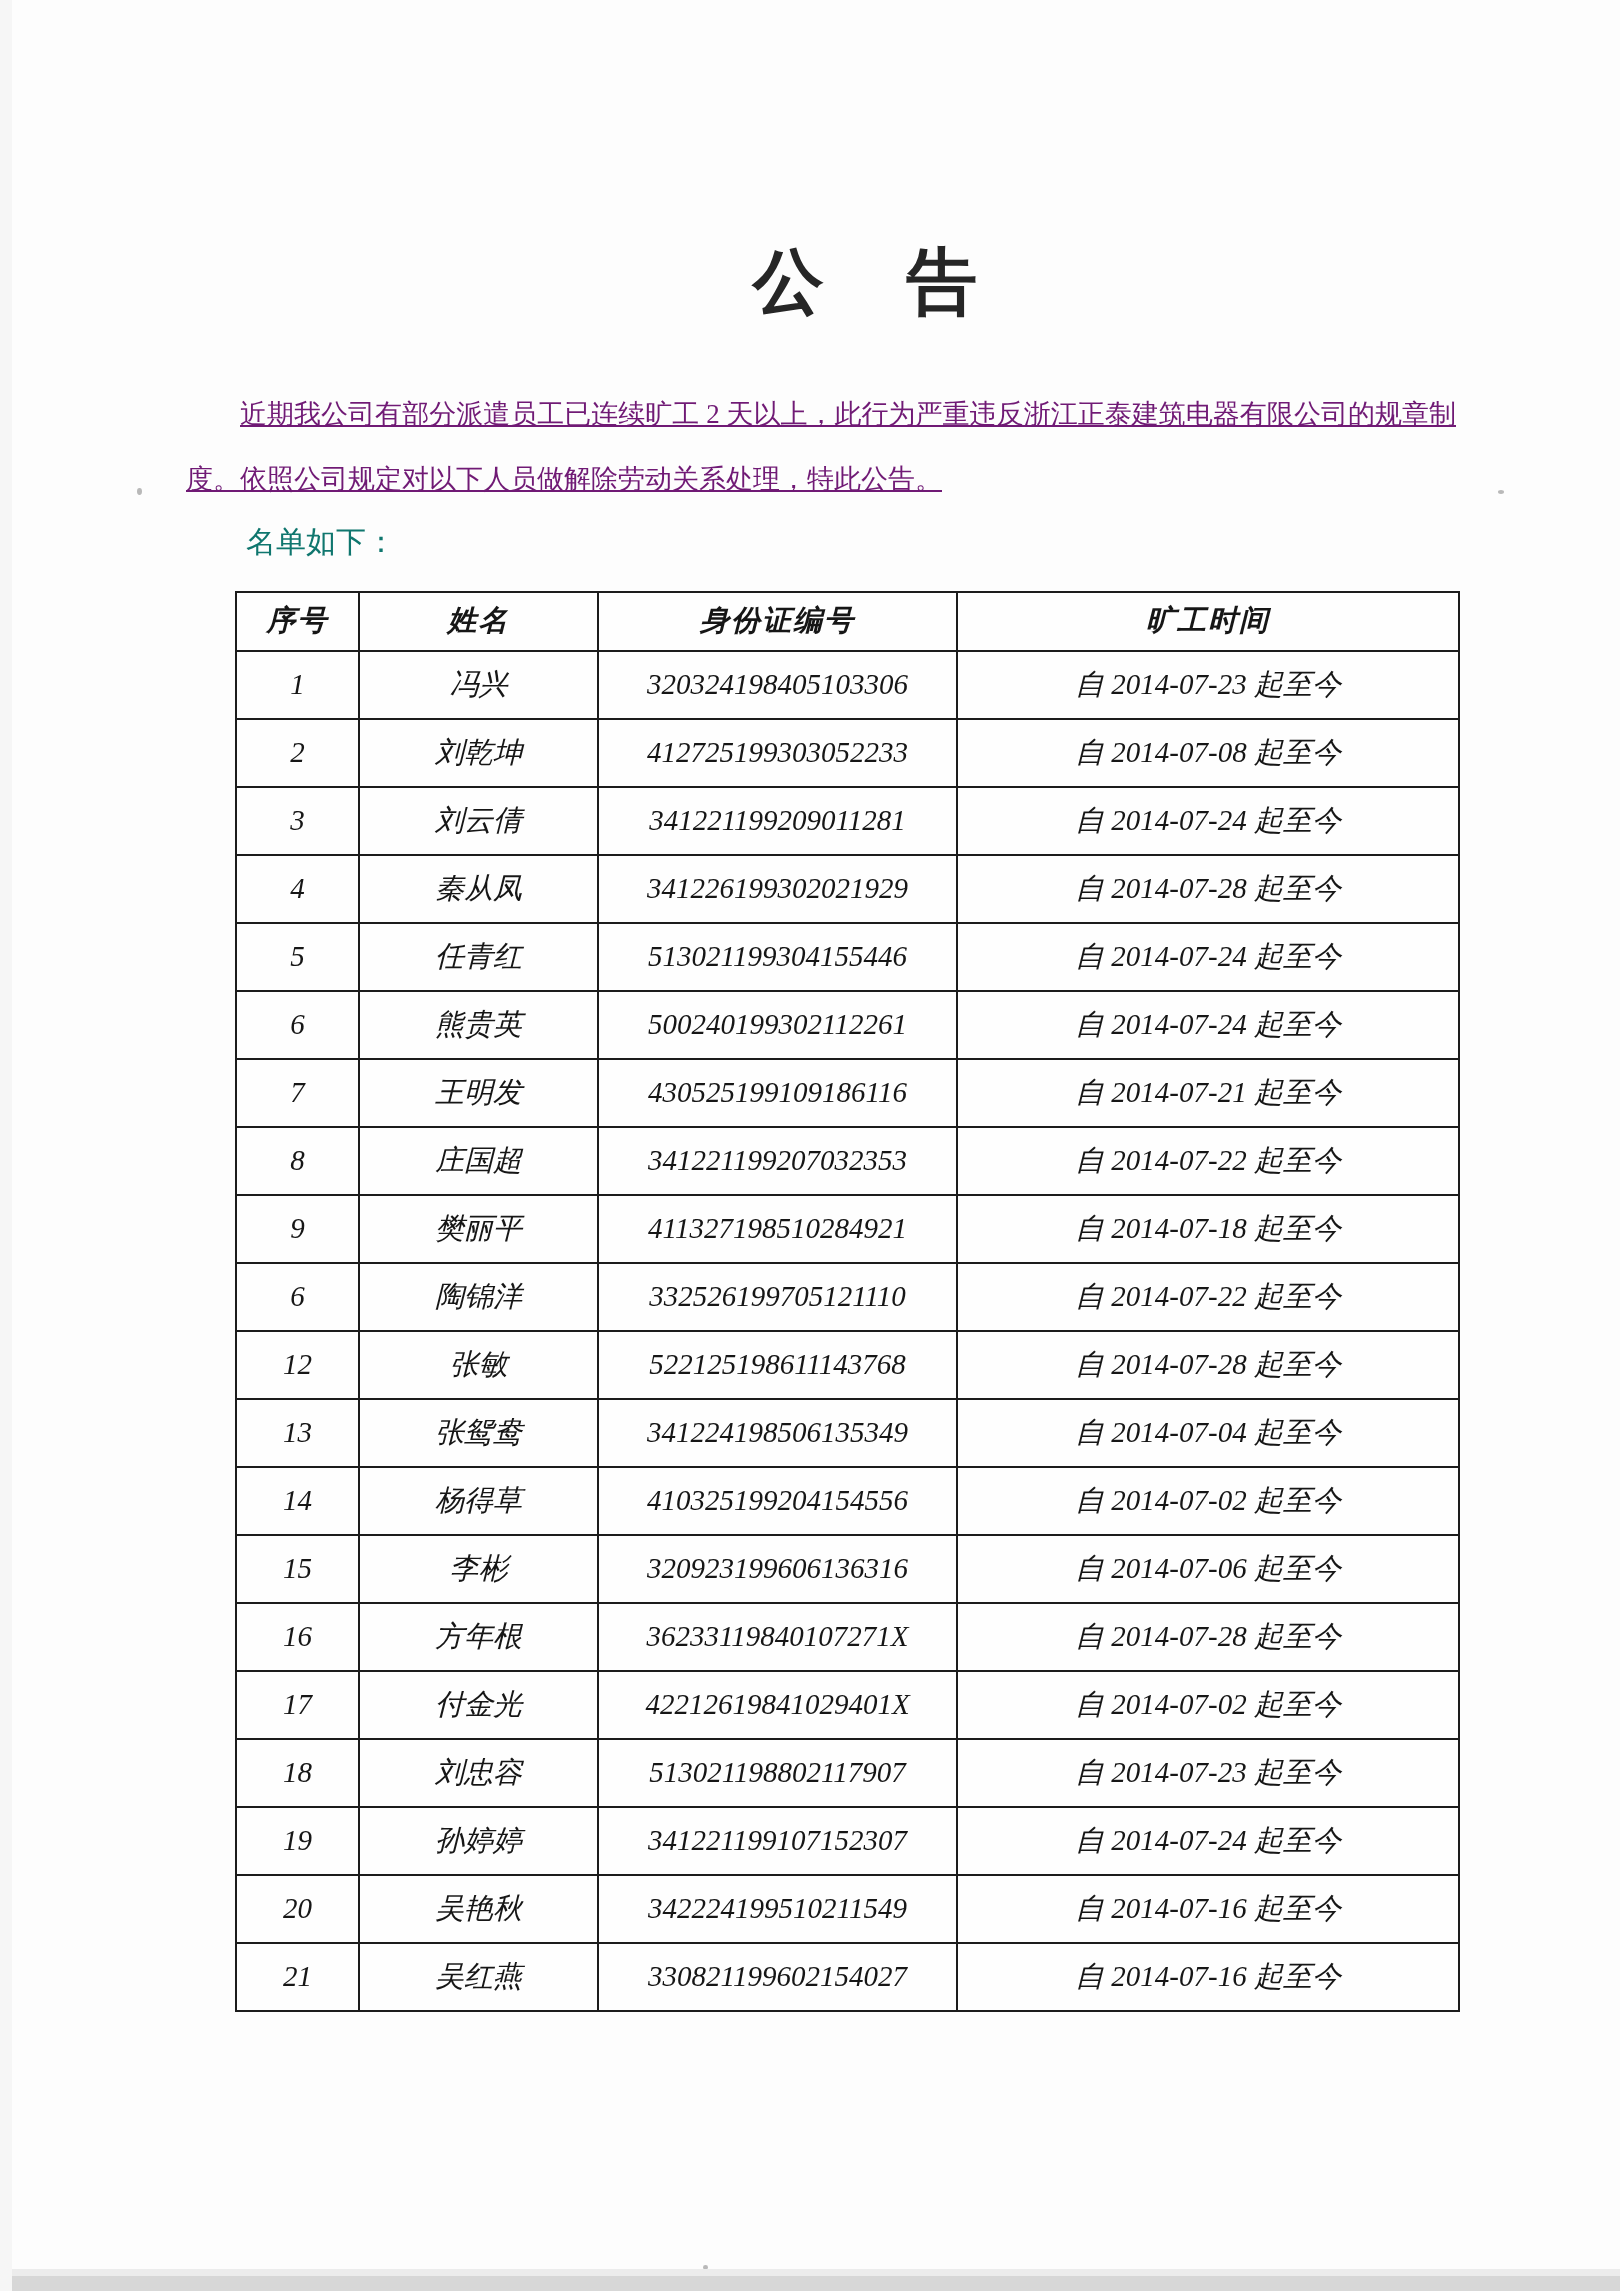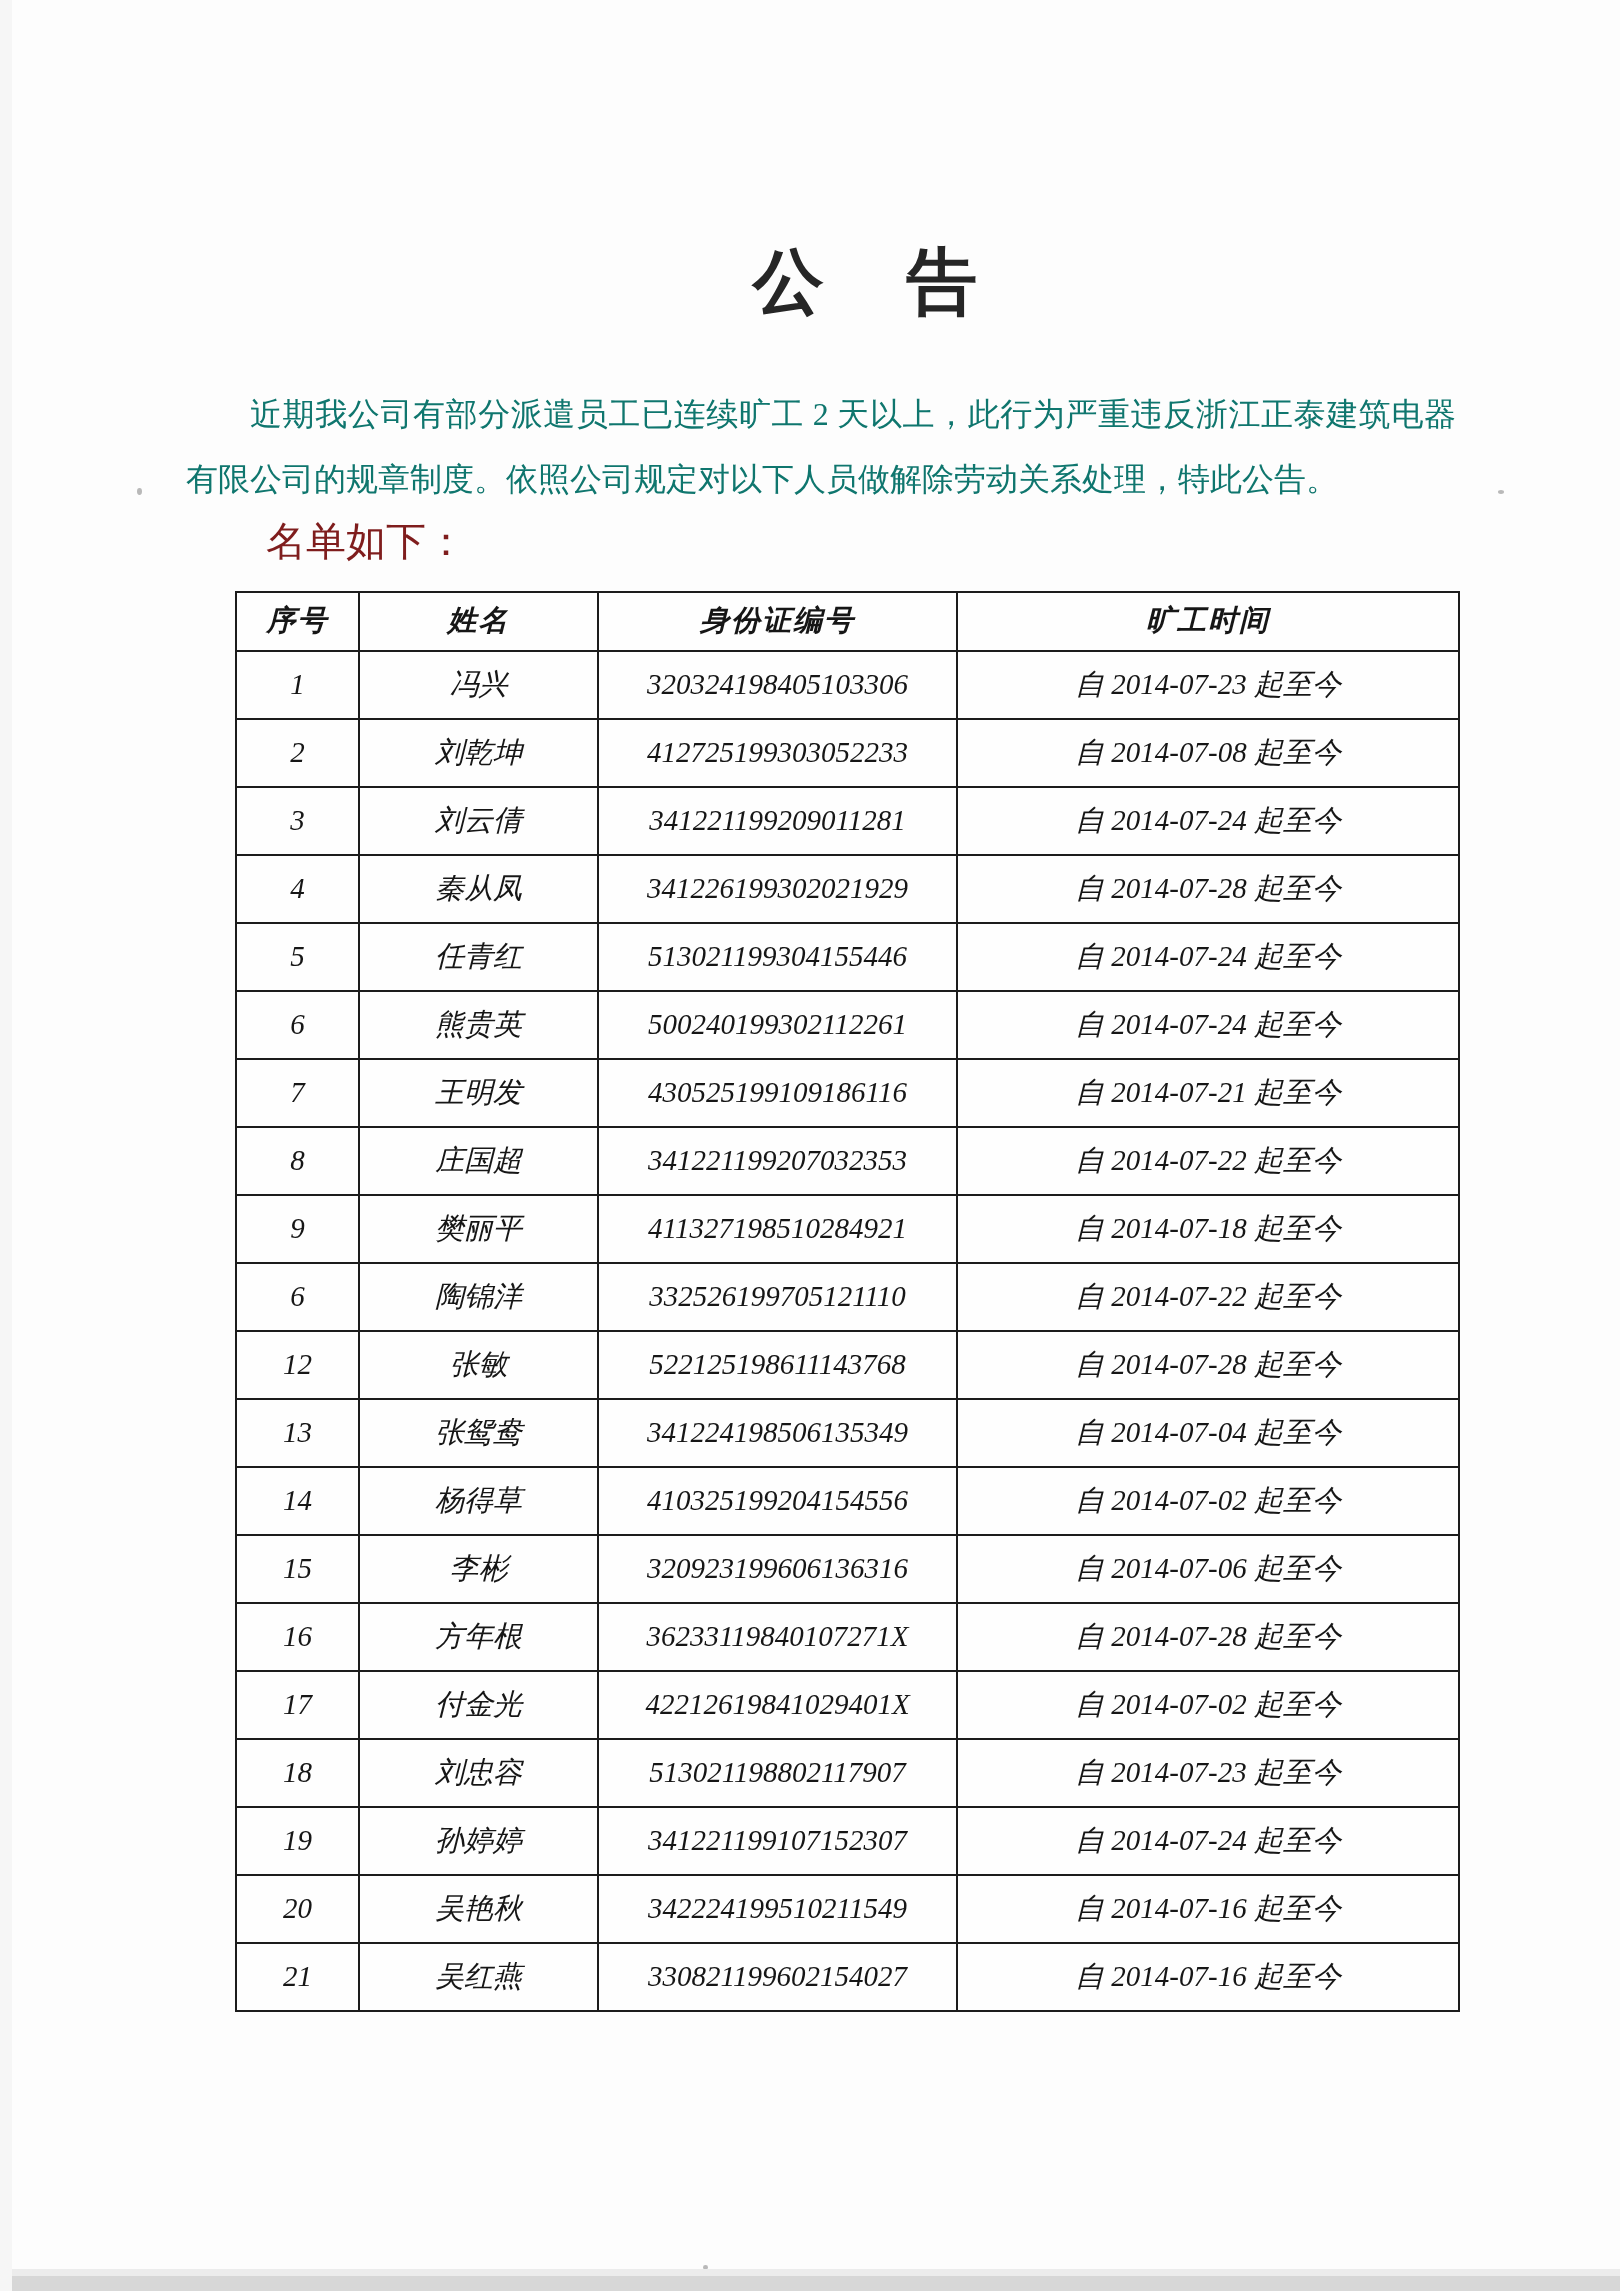--- a/index.html
+++ b/index.html
@@ -29,32 +29,33 @@
     font-size: 71px;
     line-height: 1.2;
     font-weight: 700;
     letter-spacing: 3.9px;
     word-spacing: 57px;
     transform: translateX(45px);
     color: #262626;
   }
   .body-text {
     margin: 57px 176px 0 174px;
-    font-size: 32px;
+    font-size: 27px;
     line-height: 65px;
     text-align: justify;
     text-indent: 2em;
-    color: #0f766e;
+    color: #701a75;
+    text-decoration: underline;
   }
   .list-intro {
     margin: 5.9px 176px 0 174px;
-    font-size: 40px;
+    font-size: 30px;
     line-height: 47px;
     text-indent: 2em;
-    color: #7f1d1d;
+    color: #0f766e;
   }
   table.notice-table {
     margin: 25.5px 0 0 223px;
     width: 1223px;
     border-collapse: collapse;
     table-layout: fixed;
     background: #fefefe;
     font-style: italic;
   }
   table.notice-table th,

